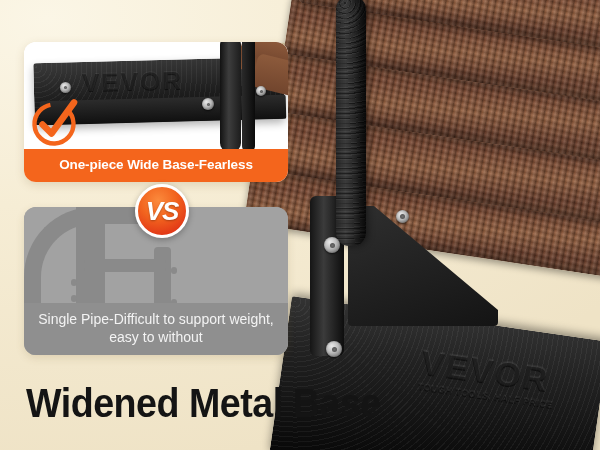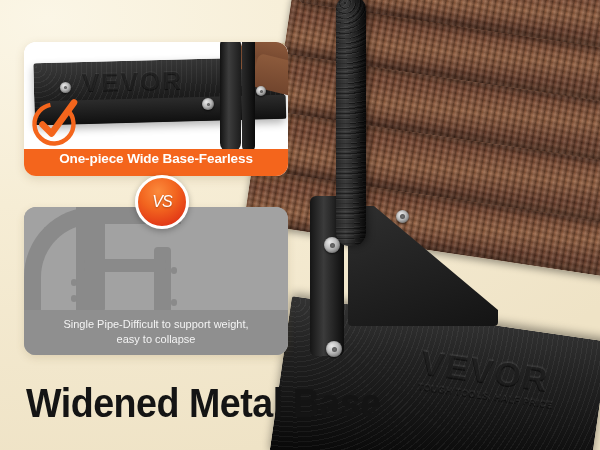--- a/index.html
+++ b/index.html
@@ -142,32 +142,32 @@
     text-shadow:0 1px 0 rgba(0,0,0,.5);user-select:none;
   }
   .shot .sb{position:absolute;}
 
   .check-wrap{
     position:absolute;left:29px;top:97px;width:52px;height:52px;z-index:4;
   }
 
   .banner{
     background:#f4651c;color:#fff;text-align:center;
-    padding:1px 10px 9px;font-size:13.5px;font-weight:700;line-height:1.28;
+    padding:7px 10px 9px;font-size:13.5px;font-weight:700;line-height:1.28;
     letter-spacing:-.1px;
   }
 
   .vs-badge{
-    position:absolute;left:135px;top:175px;width:48px;height:48px;z-index:9;
+    position:absolute;left:135px;top:184px;width:48px;height:48px;z-index:9;
     border-radius:50%;
     background:radial-gradient(circle at 42% 28%, #fb8a3c 0%, #f2651f 40%, #d91f12 100%);
     border:3.5px solid #fff;
     box-shadow:0 2px 6px rgba(0,0,0,.28);
     display:flex;align-items:center;justify-content:center;
-    color:#fff;font-weight:400;font-size:16px;font-style:italic;letter-spacing:-1px;
+    color:#fff;font-weight:700;font-size:26px;font-style:italic;letter-spacing:-1px;
     text-shadow:0 1px 2px rgba(0,0,0,.28);
   }
 
   .card-bad{
     position:absolute;left:24px;top:207px;width:264px;height:148px;
     background:#9e9e9e;border-radius:12px;overflow:hidden;
     box-shadow:0 3px 9px rgba(120,95,45,.16);
   }
   .card-bad .bad-img{position:absolute;inset:0;background:#a2a2a2;}
   .bad-img .p{position:absolute;background:#8a8a8a;border-radius:4px;}
@@ -176,21 +176,21 @@
   .bad-img .pcurve{
     left:130px;top:-8px;width:140px;height:120px;background:none;
     border-top:17px solid #8a8a8a;border-left:17px solid #8a8a8a;
     border-top-left-radius:70px;border-radius:70px 0 0 0;
   }
   .bad-img .pv2{left:130px;top:40px;width:17px;height:80px;}
   .bad-img .pcross{left:60px;top:52px;width:82px;height:13px;}
   .bad-img .pnub{width:6px;height:7px;}
   .bad-caption{
     position:absolute;left:0;right:0;bottom:0;background:#8f8f8f;
-    color:#f3f3f3;text-align:center;font-size:11px;line-height:1.3;
+    color:#f3f3f3;text-align:center;font-size:14px;line-height:1.3;
     padding:7px 8px 9px;
   }
 
   .headline{
     position:absolute;left:26px;top:381px;
     font-family:"Liberation Sans Narrow","Liberation Sans",sans-serif;
     font-weight:700;font-size:40px;letter-spacing:-.5px;
     color:#141414;white-space:nowrap;
     transform:scaleX(.94);transform-origin:left center;
   }
@@ -277,19 +277,19 @@
       <div class="pcurve"></div>
       <div class="p pv2"></div>
       <div class="p pcross"></div>
       <div class="p pnub" style="left:47px;top:72px;"></div>
       <div class="p pnub" style="left:47px;top:88px;"></div>
       <div class="p pnub" style="left:147px;top:60px;"></div>
       <div class="p pnub" style="left:147px;top:92px;"></div>
     </div>
     <div class="bad-caption">
       <div>Single Pipe-Difficult to support weight,</div>
-      <div>easy to collapse</div>
+      <div>easy to without</div>
     </div>
   </div>
 
   <div class="headline">Widened Metal Base</div>
 
 </div>
 
 </body></html>

